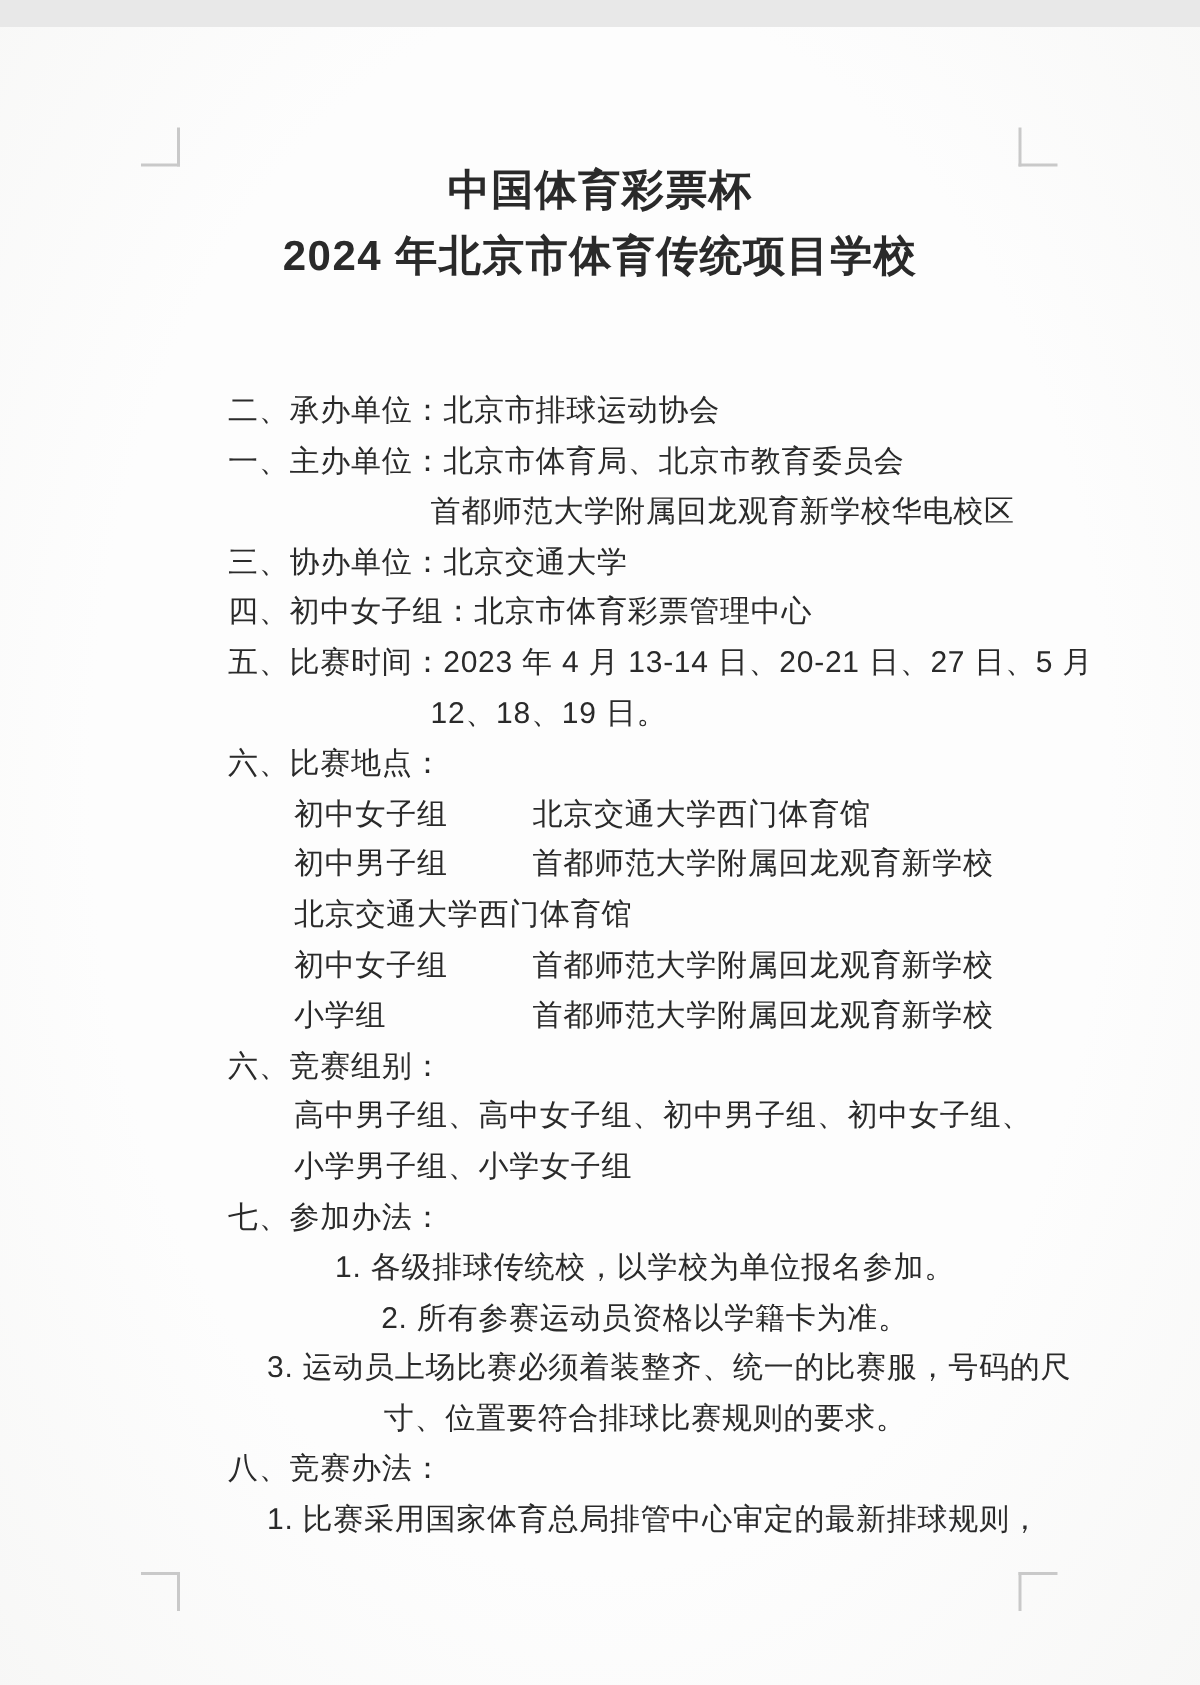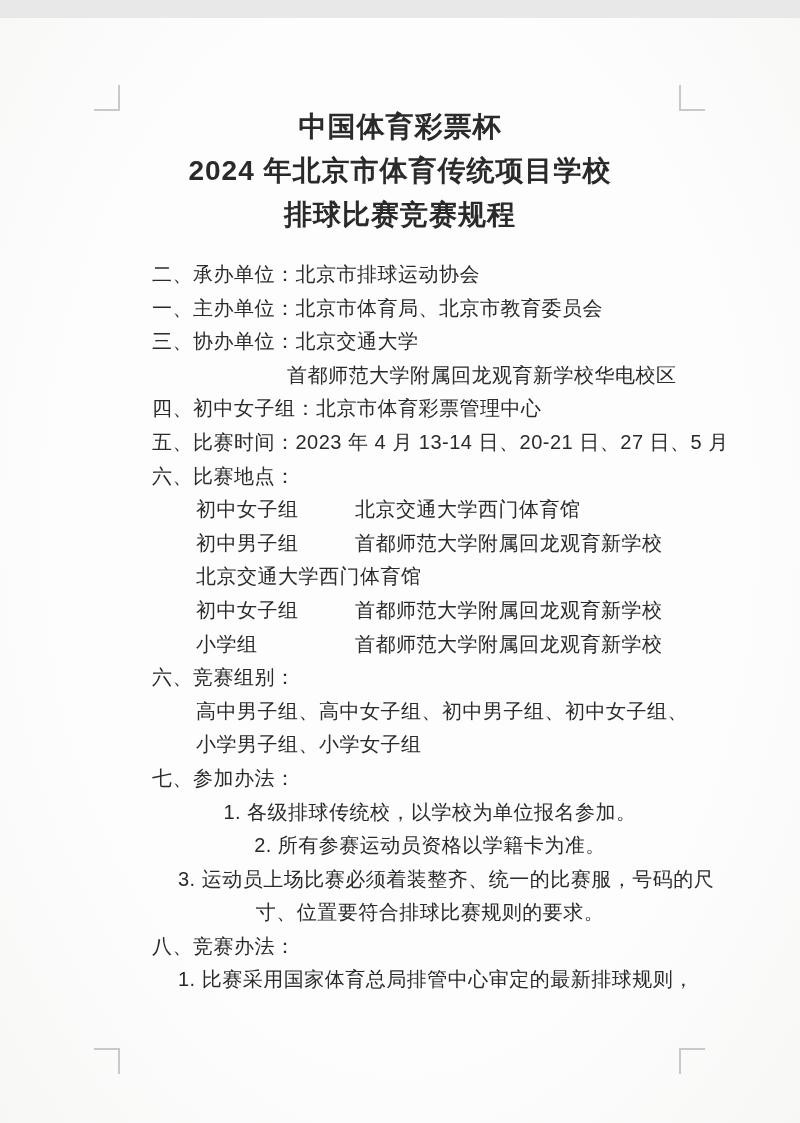--- a/index.html
+++ b/index.html
@@ -61,35 +61,35 @@
 <div class="page">
 
   <div class="mark mark-tl"></div>
   <div class="mark mark-tr"></div>
   <div class="mark mark-bl"></div>
   <div class="mark mark-br"></div>
 
   <div class="title">
     <div class="t-line">中国体育彩票杯</div>
     <div class="t-line">2024 年北京市体育传统项目学校</div>
-    <div class="t-line">排球比赛竞赛规程</div>
   </div>
 
   <div class="docbody">
 
     <div class="line"><span>二、</span><span>承办单位：</span><span>北京市排球运动协会</span></div>
 
     <div class="line"><span>一、</span><span>主办单位：</span><span>北京市体育局、北京市教育委员会</span></div>
 
+    <div class="line ind-val">首都师范大学附属回龙观育新学校华电校区</div>
     <div class="line"><span>三、</span><span>协办单位：</span><span>北京交通大学</span></div>
-    <div class="line ind-val">首都师范大学附属回龙观育新学校华电校区</div>
 
     <div class="line"><span>四、</span><span>初中女子组：</span><span>北京市体育彩票管理中心</span></div>
 
     <div class="line"><span>五、</span><span>比赛时间：</span><span>2023 年 4 月 13-14 日、20-21 日、27 日、5 月</span></div>
+    <div class="line ind-val">12、18、19 日。</div>
 
     <div class="line"><span>六、</span><span>比赛地点：</span></div>
 
     <div class="line venue-row">
         <span class="group">初中女子组</span>
         <span>北京交通大学西门体育馆</span>
       </div>
     <div class="line venue-row">
         <span class="group">初中男子组</span>
         <span>首都师范大学附属回龙观育新学校</span>

